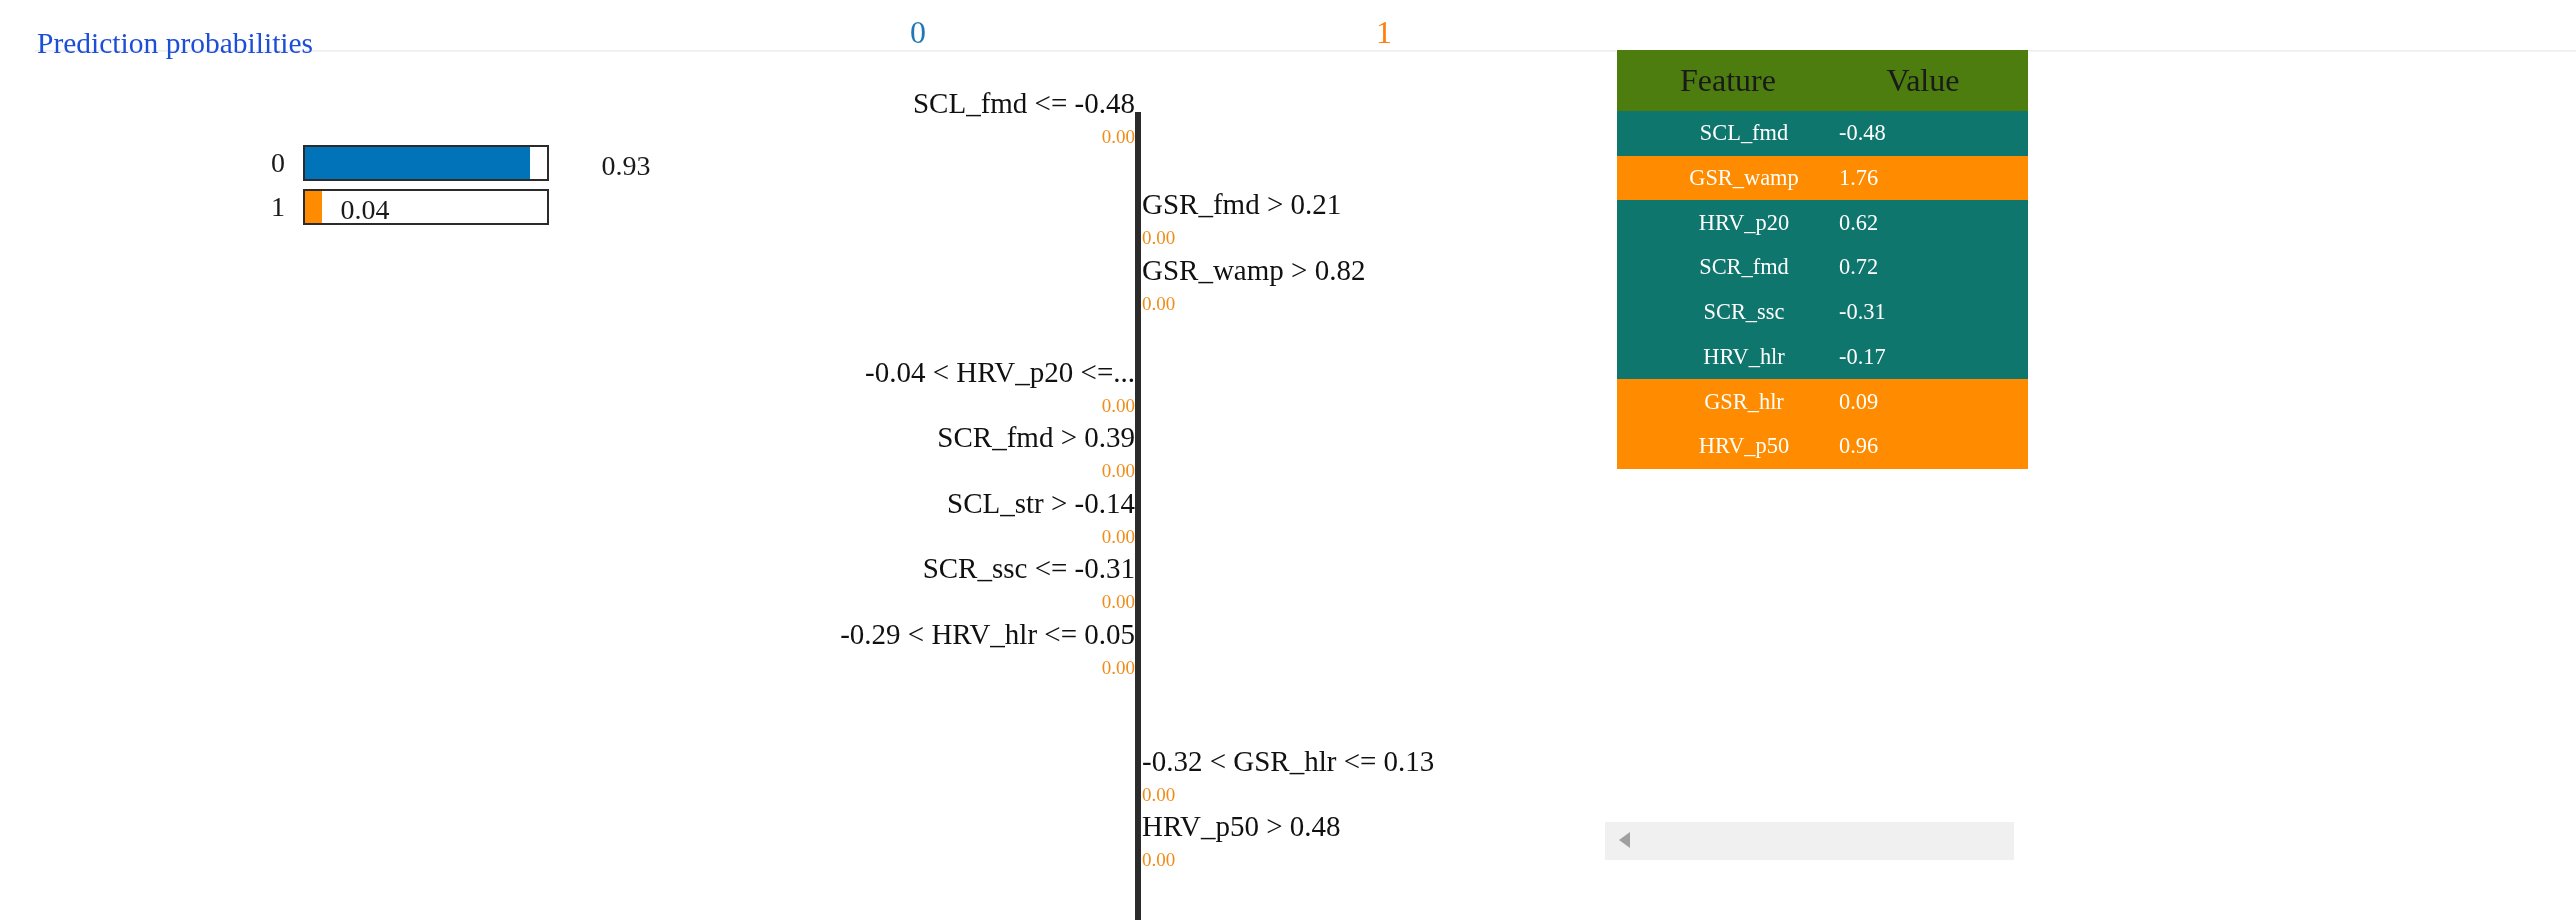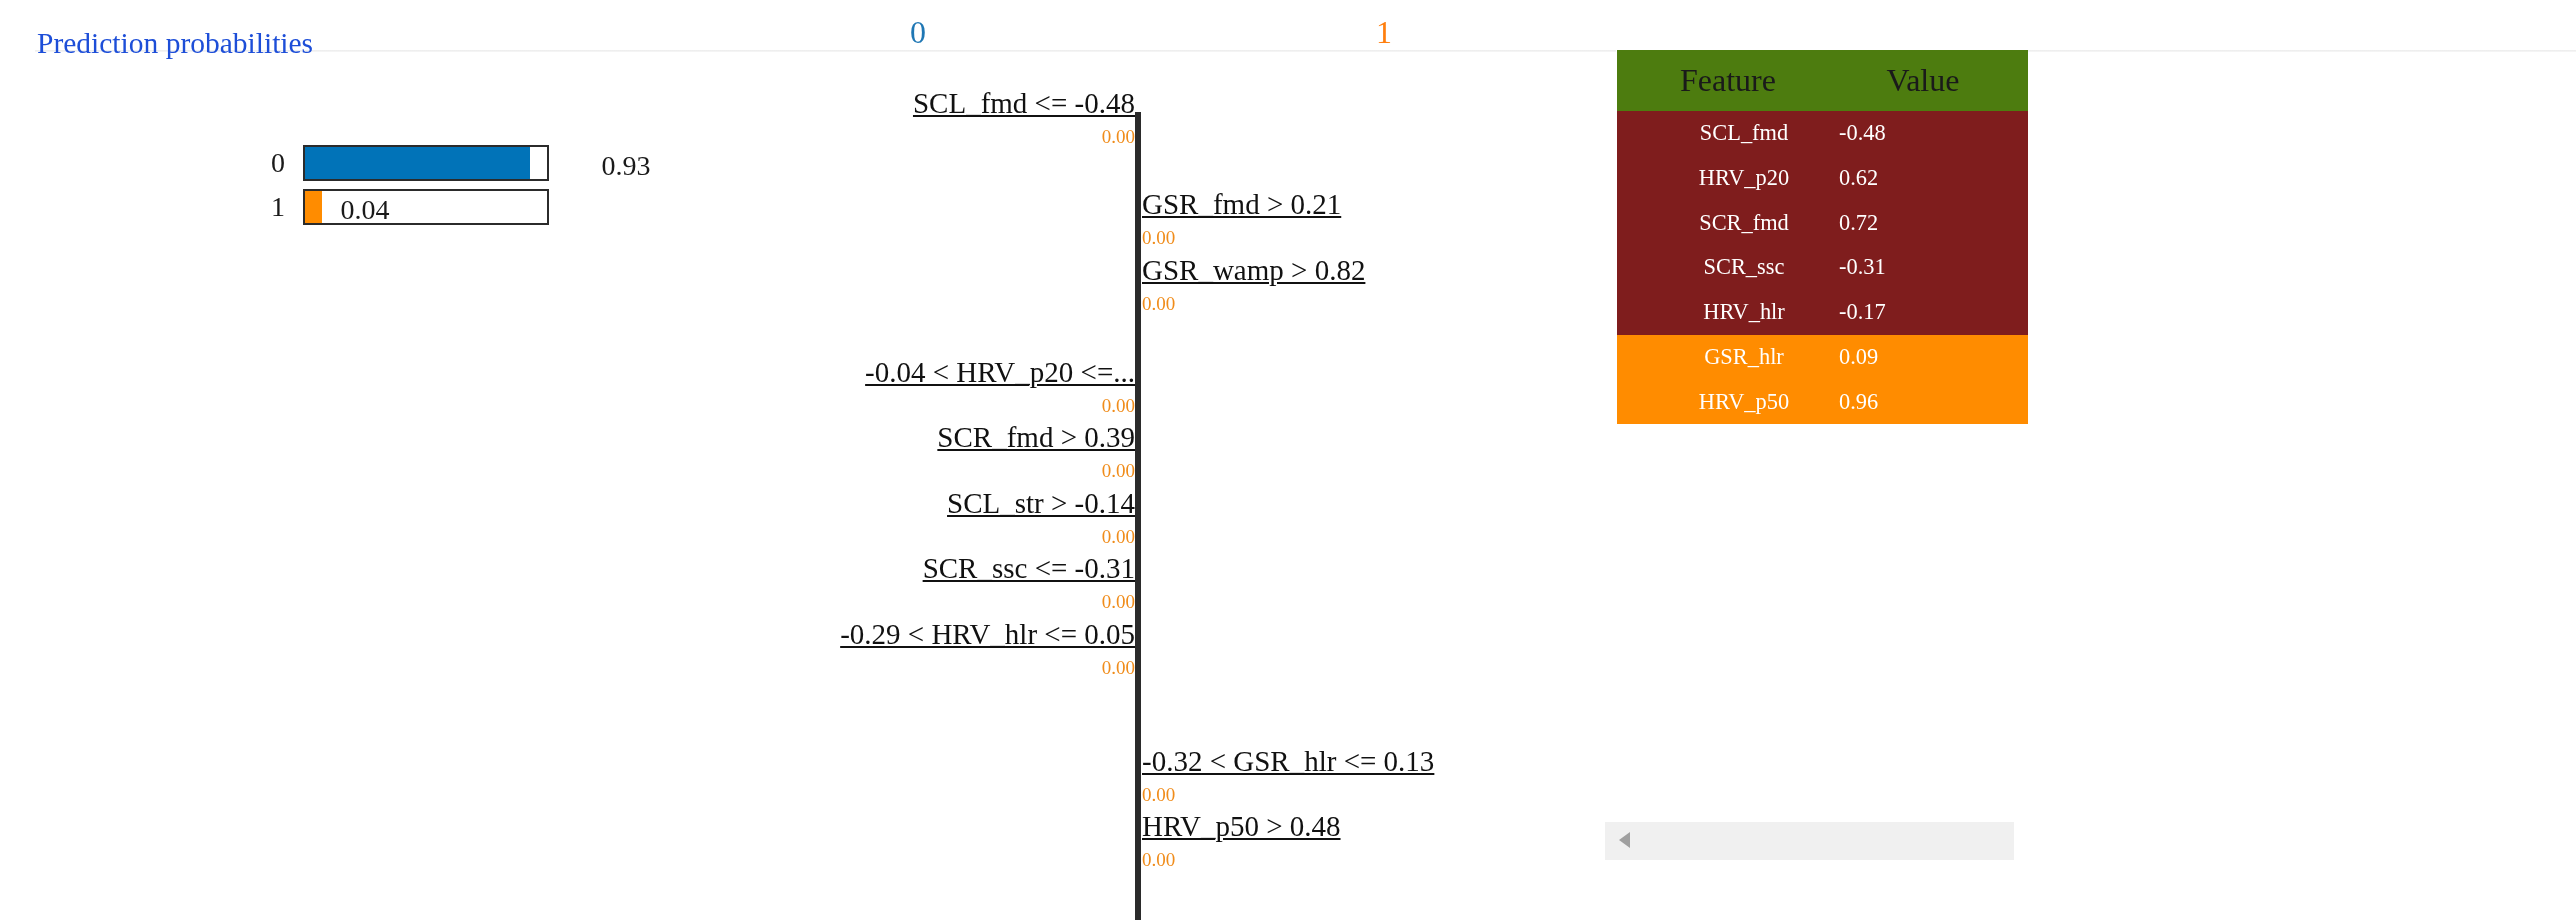--- a/index.html
+++ b/index.html
@@ -128,21 +128,20 @@
   
   .rule {
     position: absolute;
     line-height: 1;
     white-space: nowrap;
   }
   .rule-text {
     display: block;
     font-size: 29px;
     color: #111111;
-    text-decoration: underline;
   }
   .rule-weight {
     display: block;
     font-size: 19px;
     color: #f08c1a;
     margin-top: 9px;
   }
   
   .rule.side-left {
     right: 1441px;         
@@ -186,21 +185,21 @@
     border: none;
   }
   #feature-table td.cell-feature {
     text-align: center;
     padding-left: 32px;
   }
   #feature-table td.cell-value {
     text-align: left;
     padding-right: 43px;
   }
-  tr.row-c0 td { background: #7f1d1d; }
+  tr.row-c0 td { background: #0f766e; }
   tr.row-c1 td { background: #ff8c00; }
 
   
   #table-scrollbar {
     position: absolute;
     left: 1605px;
     top: 822px;
     width: 409px;
     height: 38px;
     background: #f0f0f0;
@@ -300,20 +299,24 @@
         <tr>
           <th class="col-feature">Feature</th>
           <th class="col-value">Value</th>
         </tr>
       </thead>
       <tbody id="feature-table-body">
           <tr class="row-c0">
             <td class="cell-feature">SCL_fmd</td>
             <td class="cell-value">-0.48</td>
           </tr>
+          <tr class="row-c1">
+            <td class="cell-feature">GSR_wamp</td>
+            <td class="cell-value">1.76</td>
+          </tr>
           <tr class="row-c0">
             <td class="cell-feature">HRV_p20</td>
             <td class="cell-value">0.62</td>
           </tr>
           <tr class="row-c0">
             <td class="cell-feature">SCR_fmd</td>
             <td class="cell-value">0.72</td>
           </tr>
           <tr class="row-c0">
             <td class="cell-feature">SCR_ssc</td>

